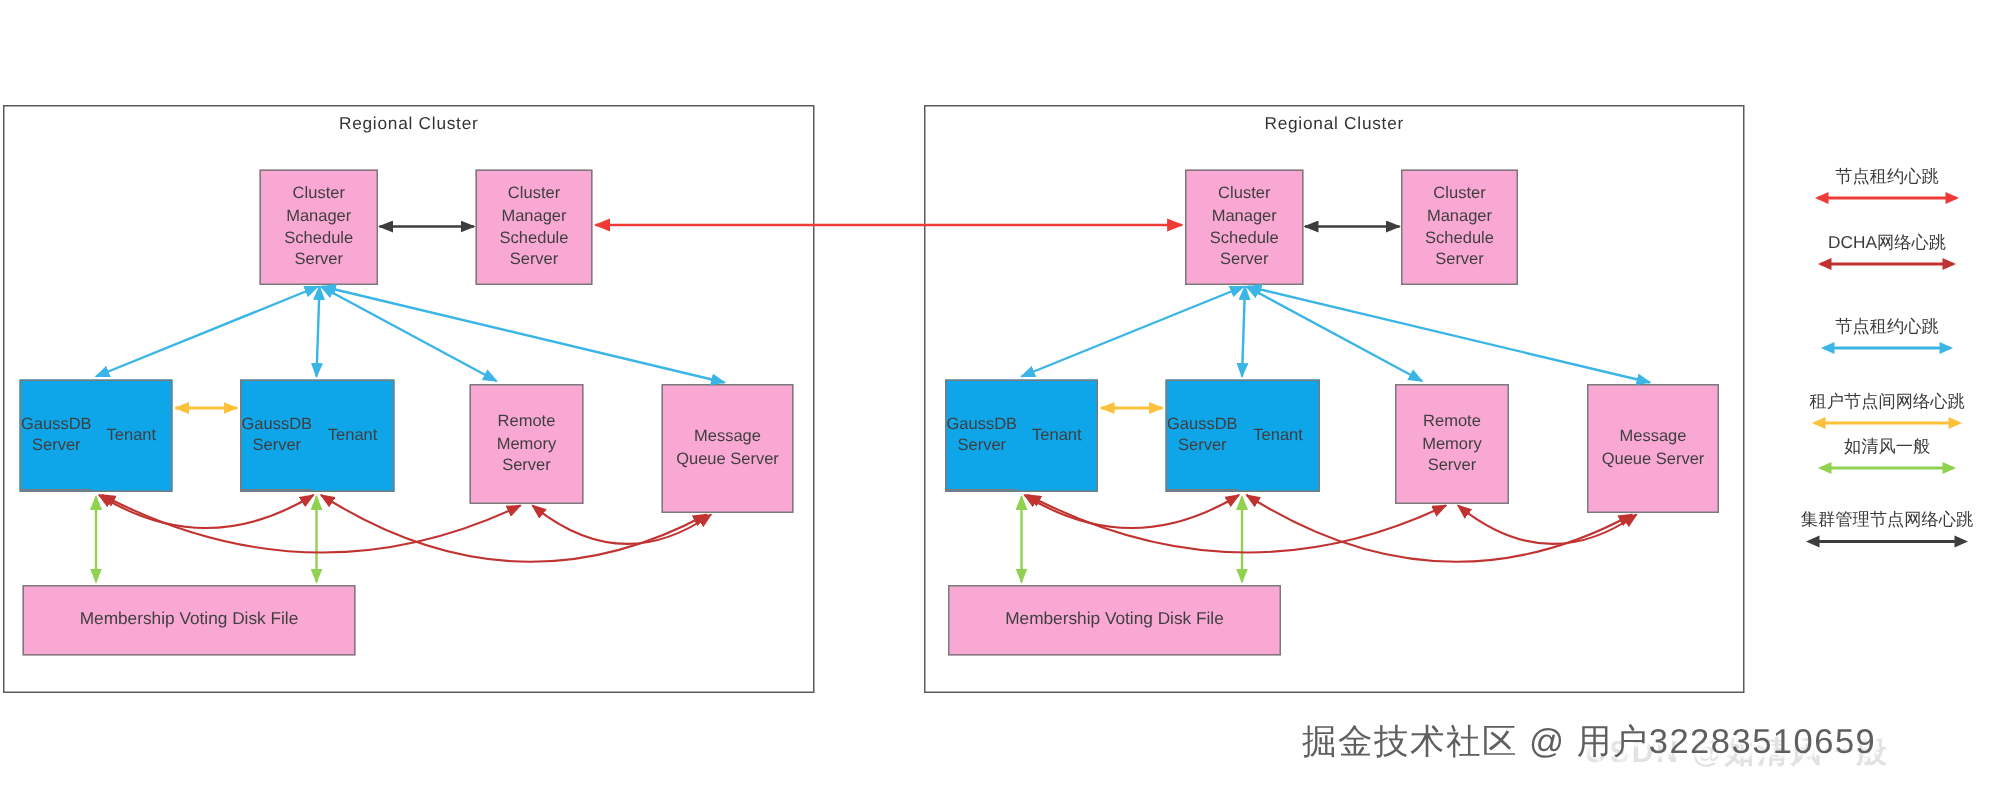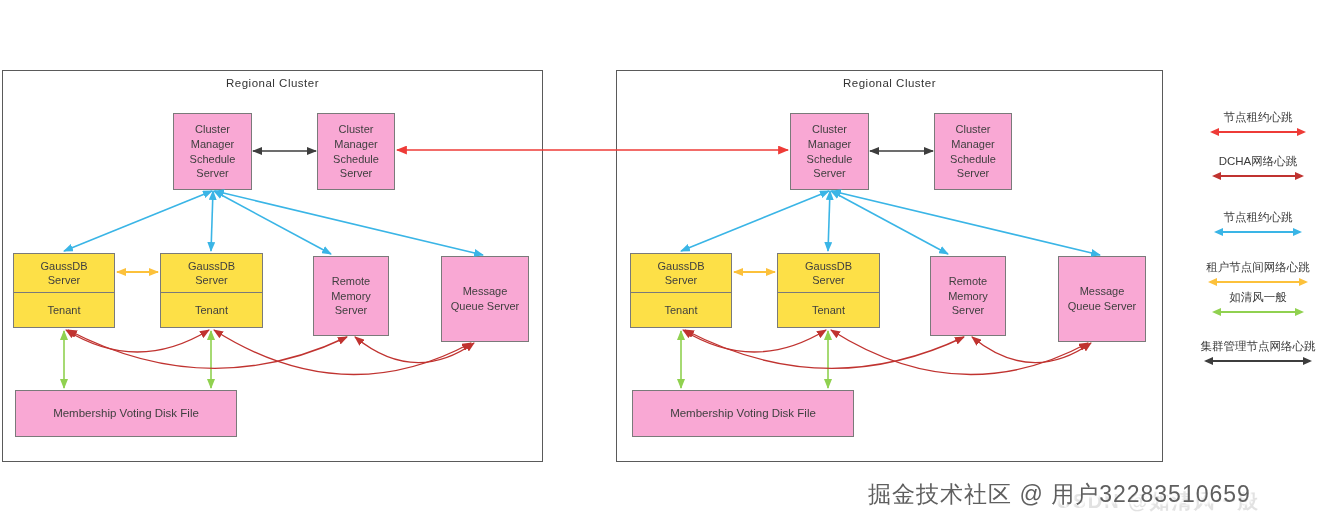--- a/index.html
+++ b/index.html
@@ -6,21 +6,21 @@
   html,body { width:1331px; height:526px; background:#ffffff; overflow:hidden;
               font-family:"Liberation Sans","DejaVu Sans",sans-serif; }
   #canvas { position:relative; width:1331px; height:526px; background:#fff; }
 
   .cluster-frame { position:absolute; border:1.5px solid #5a5a5a; background:transparent; z-index:1; }
   .cluster-title { position:absolute; text-align:center; font-size:11.5px; color:#333; z-index:2; letter-spacing:.5px; }
 
   .node { position:absolute; background:#f9a8d4; border:1.4px solid #7a7a7a; color:#3f3f3f;
           display:flex; align-items:center; justify-content:center; text-align:center;
           font-size:11px; line-height:1.35; white-space:pre-line; z-index:2; }
-  .split { position:absolute; background:#fde047; border:1.4px solid #7a7a7a; display:flex; flex-direction:column; z-index:2; }
+  .split { position:absolute; background:#0ea5e9; border:1.4px solid #7a7a7a; display:flex; flex-direction:row; z-index:2; }
   .split .cell { display:flex; align-items:center; justify-content:center; text-align:center;
                  font-size:11px; line-height:1.3; color:#3f3f3f; white-space:pre-line; }
   .split .cell.top { border-bottom:1.4px solid #7a7a7a; flex:0 0 39px; }
   .split .cell.bot { flex:1; }
 
   svg.wires { position:absolute; left:0; top:0; z-index:3; pointer-events:none; }
   .st-blue   { stroke:#3ab5e6; stroke-width:1.6; fill:none; }
   .st-black  { stroke:#3d3d3d; stroke-width:1.6; fill:none; }
   .st-red    { stroke:#ee3b37; stroke-width:1.6; fill:none; }
   .st-dred   { stroke:#c03330; stroke-width:1.4; fill:none; }

